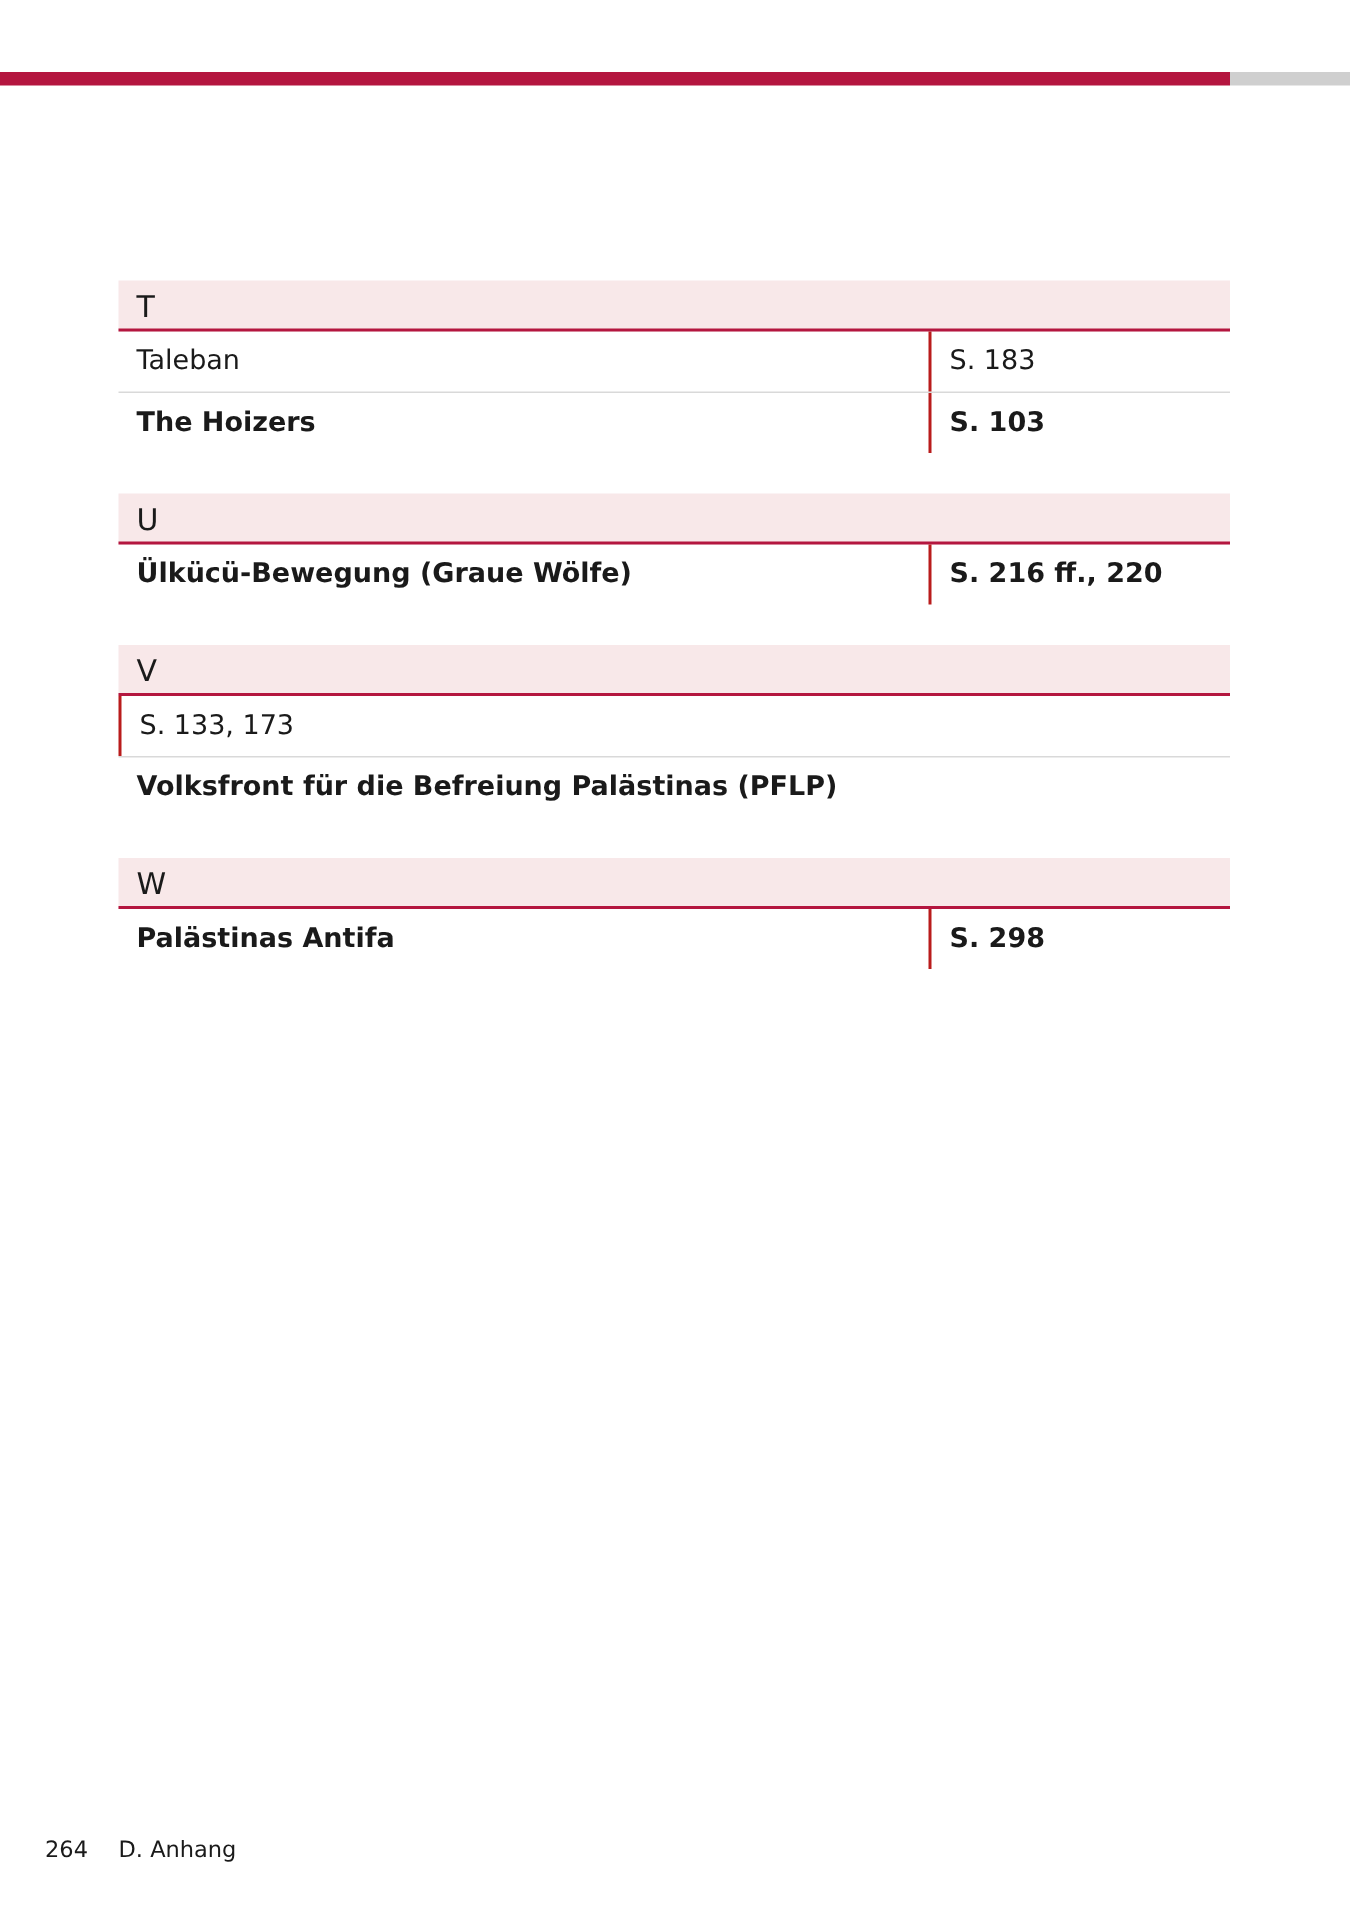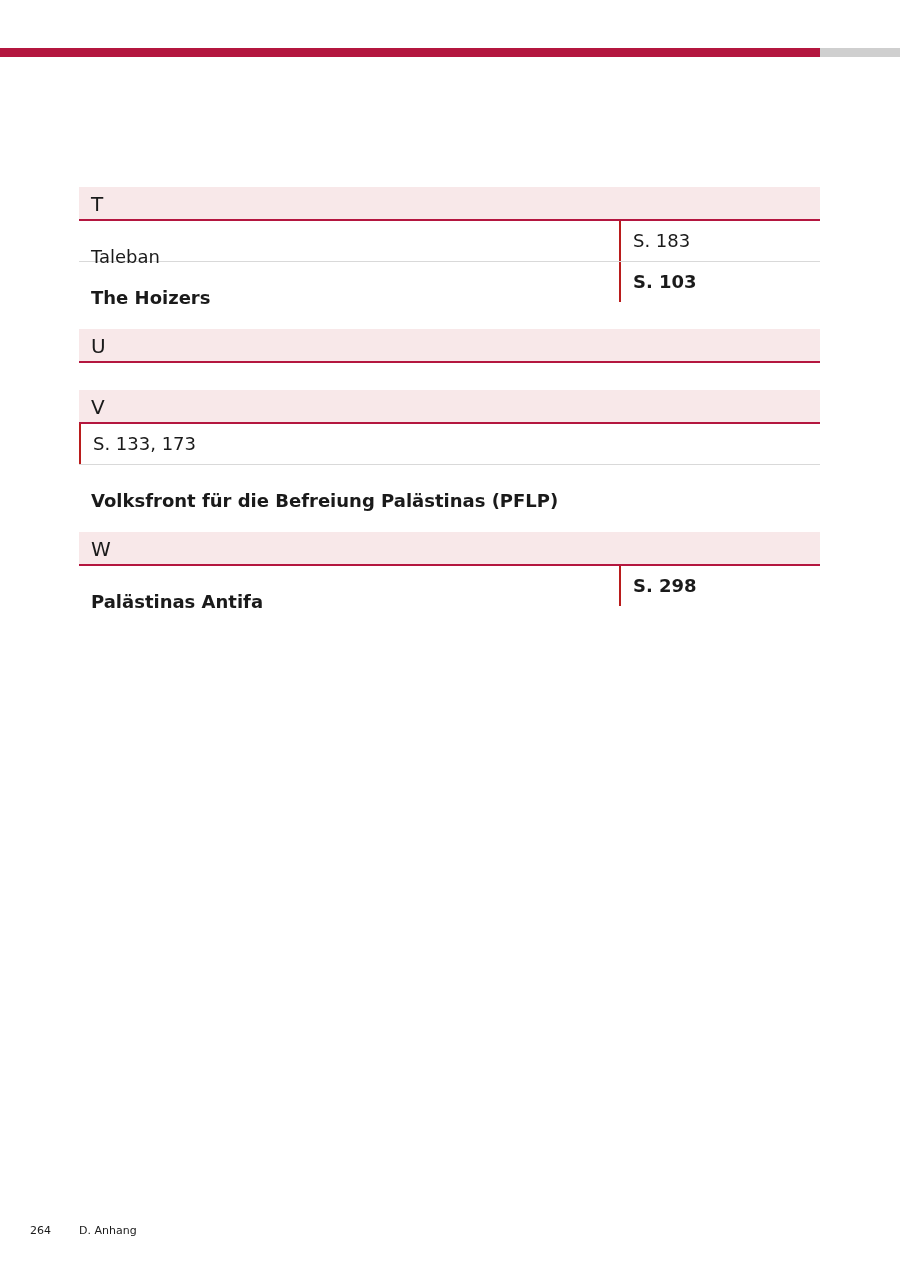--- a/index.html
+++ b/index.html
@@ -11,23 +11,23 @@
   .topbar { position: absolute; top: 48px; left: 0; width: 820px; height: 9px; background: #b4163f; }
   .topbar-gray { position: absolute; top: 48px; left: 820px; width: 80px; height: 9px; background: #cfcfcf; }
   .index { position: absolute; top: 187px; left: 79px; width: 741px; }
   .section { margin-bottom: 27px; }
   .letter-head {
     height: 32px; background: #f8e8e9; border-bottom: 2px solid #b4163f;
     font-size: 20px; line-height: 34px; padding-left: 12px; box-sizing: content-box;
   }
   .row { display: flex; height: 40px; border-bottom: 1px solid #d9d9d9; }
   .row:last-child { border-bottom: none; font-weight: bold; }
-  .cell-name { width: 540px; padding-left: 12px; font-size: 18px; line-height: 40px; box-sizing: border-box; margin-top: 16px; }
+  .cell-name { width: 540px; padding-left: 12px; font-size: 18px; line-height: 40px; box-sizing: border-box; }
   .cell-page { flex: 1; border-left: 2px solid #b91c1c; padding-left: 12px; font-size: 18px; line-height: 40px; }
-  .footer { position: absolute; top: 1224px; left: 30px; font-size: 11px; }
+  .footer { position: absolute; top: 1224px; left: 30px; font-size: 15px; }
   .footer .pn { display: inline-block; width: 49px; }
 </style>
 </head>
 <body>
 
 <div class="topbar"></div>
 <div class="topbar-gray"></div>
 
 <div class="index">
   <div class="section">
@@ -37,20 +37,24 @@
       <div class="cell-page">S. 183</div>
     </div>
     <div class="row">
       <div class="cell-name">The Hoizers</div>
       <div class="cell-page">S. 103</div>
     </div>
   </div>
 
   <div class="section">
     <div class="letter-head">U</div>
+    <div class="row">
+      <div class="cell-name">Ülkücü-Bewegung (Graue Wölfe)</div>
+      <div class="cell-page">S. 216 ff., 220</div>
+    </div>
   </div>
 
   <div class="section">
     <div class="letter-head">V</div>
     <div class="row">
       <div class="cell-page">S. 133, 173</div>
     </div>
     <div class="row">
       <div class="cell-name">Volksfront für die Befreiung Palästinas (PFLP)</div>
     </div>

